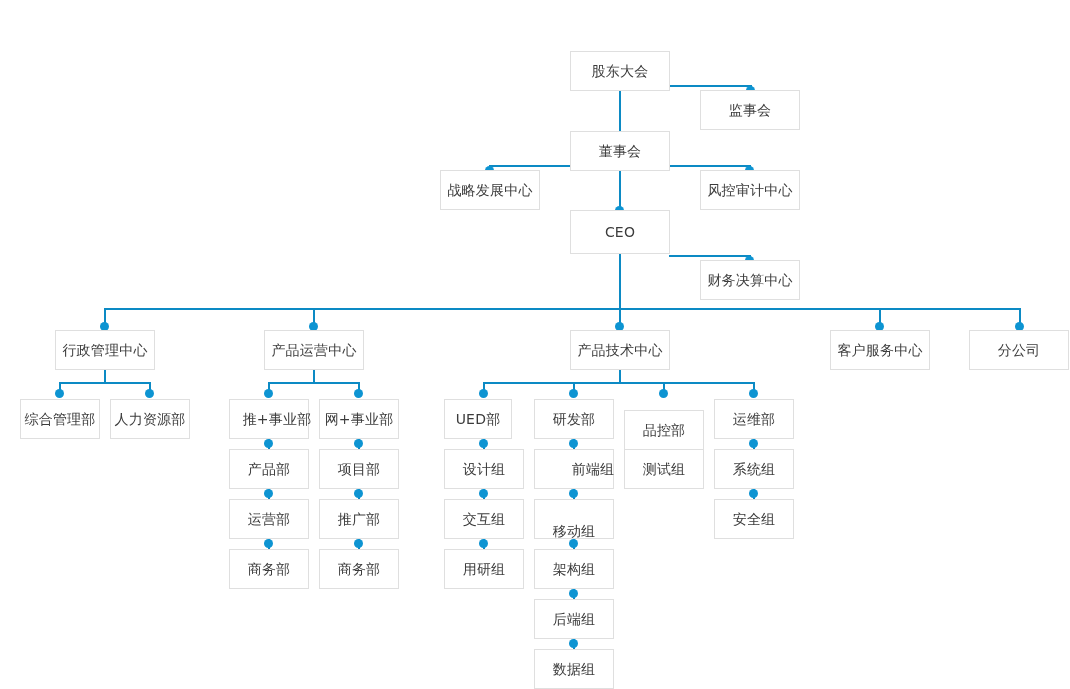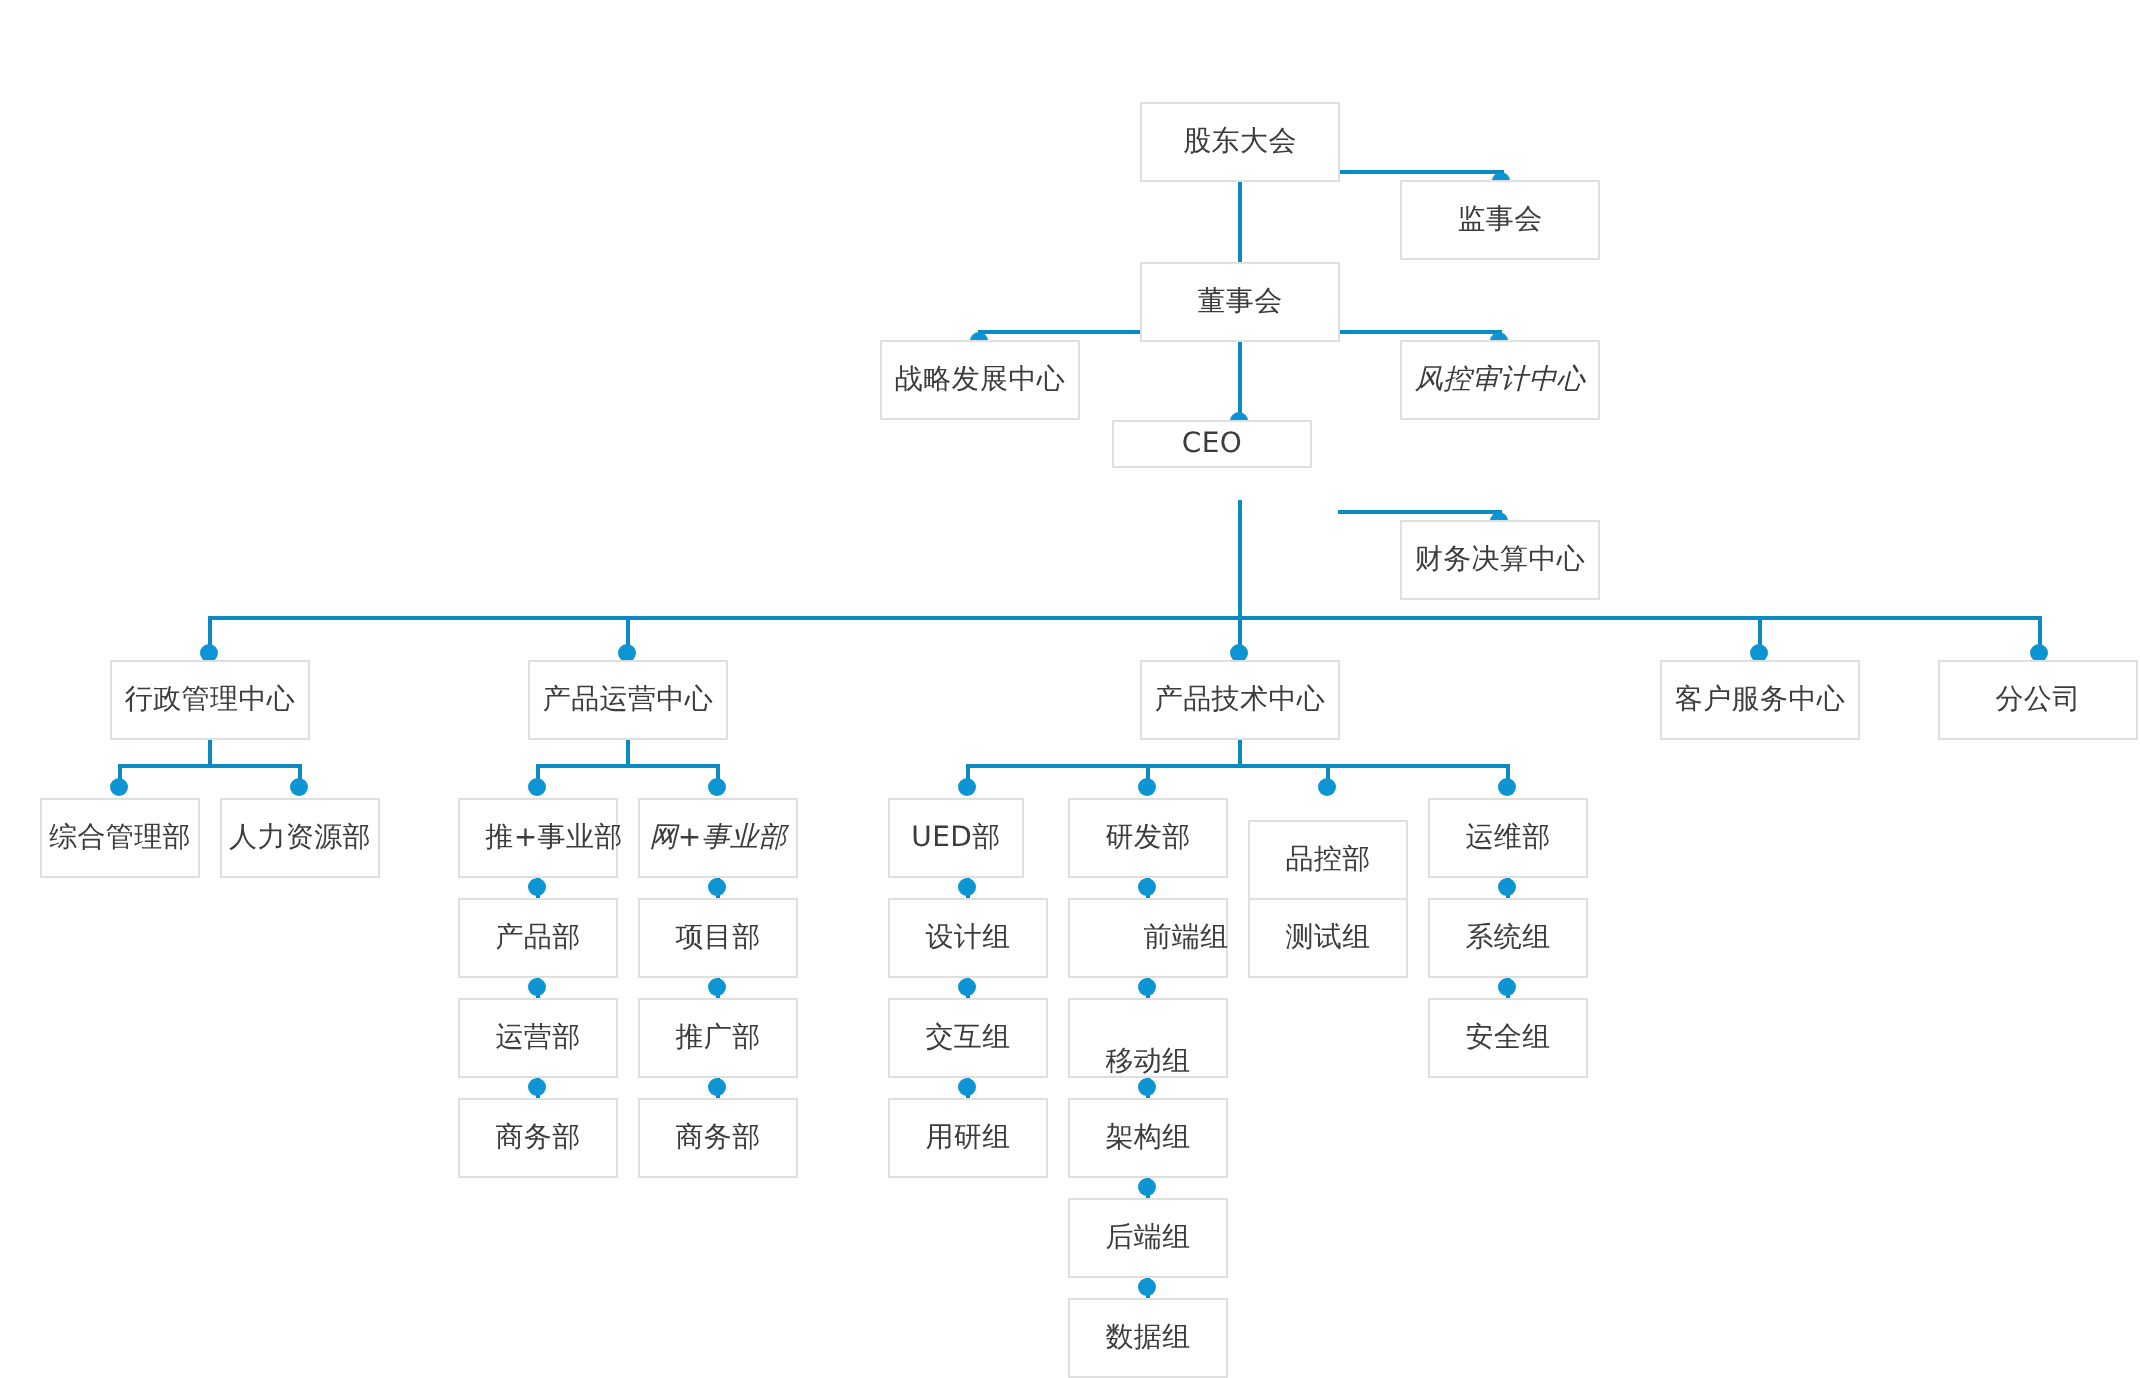--- a/index.html
+++ b/index.html
@@ -173,25 +173,25 @@
   </div>
 
   <div class="node" style="left:570px; top:131px; width:100px; height:40px;">
     <span class="node-label">董事会</span>
   </div>
 
   <div class="node" style="left:440px; top:170px; width:100px; height:40px;">
     <span class="node-label">战略发展中心</span>
   </div>
 
-  <div class="node" style="left:700px; top:170px; width:100px; height:40px;font-style:italic;">
+  <div class="node" style="left:700px; top:170px; width:100px; height:40px;">
     <span class="node-label">风控审计中心</span>
   </div>
 
-  <div class="node" style="left:556px; top:210px; width:100px; height:24px;">
+  <div class="node" style="left:570px; top:210px; width:100px; height:44px;">
     <span class="node-label">CEO</span>
   </div>
 
   <div class="node" style="left:700px; top:260px; width:100px; height:40px;">
     <span class="node-label">财务决算中心</span>
   </div>
 
   <div class="node" style="left:55px; top:330px; width:100px; height:40px;">
     <span class="node-label">行政管理中心</span>
   </div>
@@ -229,21 +229,21 @@
   </div>
 
   <div class="node" style="left:229px; top:499px; width:80px; height:40px;">
     <span class="node-label">运营部</span>
   </div>
 
   <div class="node" style="left:229px; top:549px; width:80px; height:40px;">
     <span class="node-label">商务部</span>
   </div>
 
-  <div class="node" style="left:319px; top:399px; width:80px; height:40px;font-style:italic;">
+  <div class="node" style="left:319px; top:399px; width:80px; height:40px;">
     <span class="node-label">网+事业部</span>
   </div>
 
   <div class="node" style="left:319px; top:449px; width:80px; height:40px;">
     <span class="node-label">项目部</span>
   </div>
 
   <div class="node" style="left:319px; top:499px; width:80px; height:40px;">
     <span class="node-label">推广部</span>
   </div>

